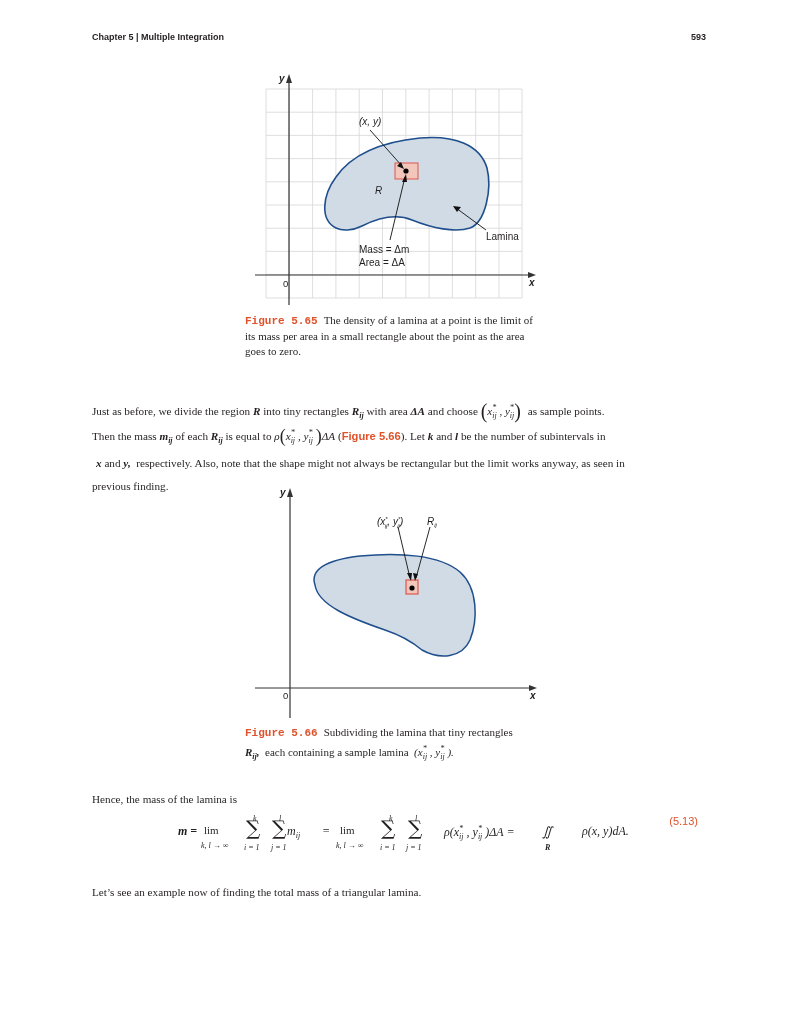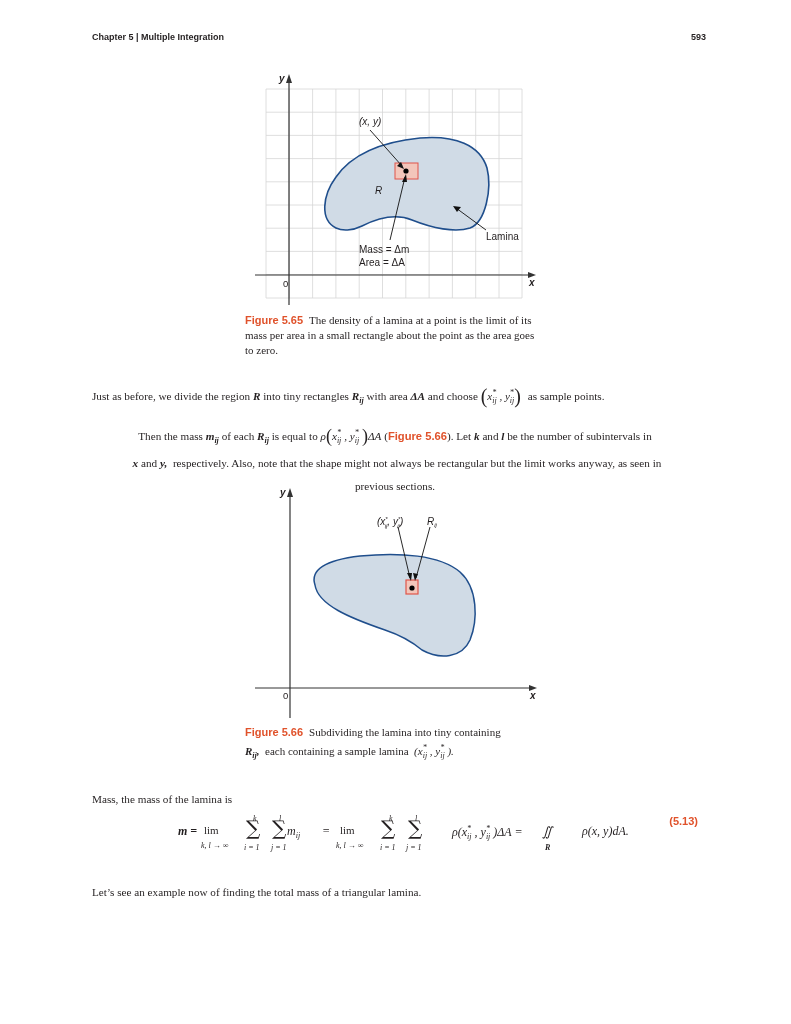--- a/index.html
+++ b/index.html
@@ -3,27 +3,27 @@
 <meta charset="utf-8">
 <style>
   html, body { margin: 0; padding: 0; background: #ffffff; }
   body { width: 791px; height: 1024px; position: relative; overflow: hidden; font-family: "Liberation Serif", serif; color: #231f20; }
   .hdr { position: absolute; top: 32px; font-family: "Liberation Sans", sans-serif; font-size: 9px; font-weight: bold; color: #231f20; }
   .hdr-left { left: 92px; }
   .hdr-right { right: 85px; }
   svg text { font-family: "Liberation Sans", sans-serif; }
   .fig { position: absolute; }
   .caption { position: absolute; font-size: 11px; line-height: 15px; color: #231f20; }
-  .caption .flabel { font-family: Liberation Sans, sans-serif; font-weight: bold; color: #e0522b; margin-right: 6px; }
+  .caption .flabel { font-family: Liberation Mono, monospace; font-weight: bold; color: #e0522b; margin-right: 6px; }
   .para { position: absolute; left: 92px; width: 606px; font-size: 11.2px; color: #231f20; }
   .math { font-style: italic; font-weight: bold; font-family: "Liberation Serif", serif; }
   .mathi { font-style: italic; font-family: "Liberation Serif", serif; }
   sub, sup { font-size: 8px; }
   .ref { font-family: "Liberation Sans", sans-serif; font-weight: bold; color: #e0522b; }
-  .eqnum { position: absolute; right: 93px; top: 815px; font-family: "Liberation Sans", sans-serif; font-weight: bold; font-size: 11px; color: #e0522b; }
+  .eqnum { position: absolute; right: 93px; top: 815px; font-family: "Liberation Sans", sans-serif; font-weight: normal; font-size: 11px; color: #e0522b; }
   .equation { position: absolute; left: 178px; top: 810px; width: 420px; height: 48px; }
   .eq-row { position: absolute; top: 14px; font-size: 12px; white-space: nowrap; font-style: italic; }
   .sigma { position: absolute; font-size: 20px; font-style: normal; font-family: "DejaVu Serif", serif; }
   .small { font-size: 8px; position: absolute; font-style: italic; }
 </style>
 </head>
 <body>
 
 <div class="hdr hdr-left">Chapter 5 | Multiple Integration</div>
 <div class="hdr hdr-right">593</div>
@@ -78,28 +78,28 @@
   <line x1="390" y1="240" x2="405" y2="177" stroke="#111" stroke-width="0.9"></line>
   <polygon points="406,174 402,182 407,182" fill="#111"></polygon>
   <line x1="486" y1="230" x2="456" y2="208" stroke="#111" stroke-width="0.9"></line>
   <polygon points="453,206 461,207 457,212" fill="#111"></polygon>
 </svg>
 
 <div class="caption" style="left:245px;top:313px;width:300px;">
   <span class="flabel">Figure 5.65</span><span>The density of a lamina at a point is the limit of its mass per area in a small rectangle about the point as the area goes to zero.</span>
 </div>
 
-<div class="para" style="top:384px;line-height:18px;">
+<div class="para" style="top:399px;line-height:18px;">
   <span>Just as before, we divide the region </span><span class="math">R</span><span> into tiny rectangles </span><span class="math"><span>R</span><sub>ij</sub></span><span> with area </span><span class="math">ΔA</span><span> and choose </span><span class="mathi" style="font-size:11px;"><span style="font-size:20px;font-style:normal;vertical-align:-3px;">(</span>x<sup>*</sup><sub style="margin-left:-4px">ij</sub> , y<sup>*</sup><sub style="margin-left:-4px">ij</sub><span style="font-size:20px;font-style:normal;vertical-align:-3px;">)</span></span><span style="margin-left:4px"> as sample points.</span>
 </div>
 
-<div class="para" style="top:421px;line-height:23px;text-align:center;">
+<div class="para" style="top:421px;line-height:23px;">
   <span>Then the mass </span><span class="math"><span>m</span><sub>ij</sub></span><span> of each </span><span class="math"><span>R</span><sub>ij</sub></span><span> is equal to </span><span class="mathi">ρ<span style="font-size:18px;font-style:normal;vertical-align:-2px;">(</span>x<sup>*</sup><sub style="margin-left:-4px">ij</sub> , y<sup>*</sup><sub style="margin-left:-4px">ij</sub> <span style="font-size:18px;font-style:normal;vertical-align:-2px;">)</span>ΔA</span><span> (</span><span class="ref">Figure 5.66</span><span>). Let </span><span class="math">k</span><span> and </span><span class="math">l</span><span> be the number of subintervals in</span><br>
   <span class="math" style="margin-left:4px">x</span><span> and </span><span class="math">y,</span><span style="white-space:pre">  respectively. Also, note that the shape might not always be rectangular but the limit works anyway, as seen in</span><br>
-  <span>previous sections.</span>
+  <span>previous finding.</span>
 </div>
 
 <svg class="fig" style="left:0;top:480px" width="791" height="240" viewBox="0 480 791 240">
   <line x1="255" y1="688" x2="533" y2="688" stroke="#333" stroke-width="1"></line>
   <polygon points="537,688 529,685 529,691" fill="#333"></polygon>
   <line x1="290" y1="718" x2="290" y2="492" stroke="#333" stroke-width="1.2"></line>
   <polygon points="290,488 287,497 293,497" fill="#333"></polygon>
   <text x="280" y="496" font-size="10" font-style="italic" font-weight="bold" fill="#231f20">y</text>
   <text x="530" y="699" font-size="10" font-style="italic" font-weight="bold" fill="#231f20">x</text>
   <text x="283" y="699" font-size="9.5" fill="#231f20">0</text>
@@ -108,25 +108,25 @@
   <circle cx="412" cy="588" r="2.6" fill="#000"></circle>
   <line x1="398" y1="527" x2="410" y2="578" stroke="#111" stroke-width="0.9"></line>
   <polygon points="411,581 407,573 412,573" fill="#111"></polygon>
   <line x1="430" y1="527" x2="416" y2="578" stroke="#111" stroke-width="0.9"></line>
   <polygon points="415,581 413,573 418,574" fill="#111"></polygon>
   <text x="377" y="525" font-size="10" font-style="italic" fill="#231f20">(x<tspan font-size="6" dy="-4">*</tspan><tspan font-size="6" dx="-3" dy="7">ij</tspan><tspan dy="-3">, y</tspan><tspan font-size="6" dy="-4">*</tspan><tspan font-size="6" dx="-3" dy="7">ij</tspan><tspan dy="-3">)</tspan></text>
   <text x="427" y="525" font-size="10" font-style="italic" fill="#231f20">R<tspan font-size="6" dy="2">ij</tspan></text>
 </svg>
 
 <div class="caption" style="left:245px;top:725px;width:300px;line-height:15px;">
-  <span class="flabel">Figure 5.66</span><span>Subdividing the lamina into tiny containing</span><br>
+  <span class="flabel">Figure 5.66</span><span>Subdividing the lamina that tiny rectangles</span><br>
   <span class="math"><span>R</span><sub>ij</sub>,</span>&nbsp; <span>each containing a sample lamina</span>&nbsp; <span class="mathi">(x<sup>*</sup><sub style="margin-left:-4px">ij</sub> , y<sup>*</sup><sub style="margin-left:-4px">ij</sub> ).</span>
 </div>
 
-<div class="para" style="top:793px;">Mass, the mass of the lamina is</div>
+<div class="para" style="top:793px;">Hence, the mass of the lamina is</div>
 
 <div class="equation">
   <span class="eq-row" style="left:0;font-weight:bold">m =</span>
   <span class="eq-row" style="left:26px;font-style:normal;font-size:11px">lim</span>
   <span class="small" style="left:23px;top:31px">k, l → ∞</span>
   <span class="small" style="left:75px;top:4px">k</span>
   <span class="sigma" style="left:68px;top:6px">∑</span>
   <span class="small" style="left:66px;top:33px">i = 1</span>
   <span class="small" style="left:101px;top:4px">l</span>
   <span class="sigma" style="left:94px;top:6px">∑</span>
@@ -134,20 +134,20 @@
   <span class="eq-row" style="left:109px"><span>m</span><sub>ij</sub></span>
   <span class="eq-row" style="left:144px">=</span>
   <span class="eq-row" style="left:162px;font-style:normal;font-size:11px">lim</span>
   <span class="small" style="left:158px;top:31px">k, l → ∞</span>
   <span class="small" style="left:211px;top:4px">k</span>
   <span class="sigma" style="left:203px;top:6px">∑</span>
   <span class="small" style="left:202px;top:33px">i = 1</span>
   <span class="small" style="left:237px;top:4px">l</span>
   <span class="sigma" style="left:230px;top:6px">∑</span>
   <span class="small" style="left:228px;top:33px">j = 1</span>
-  <span class="eq-row" style="left:274px">ρ(x<sup>*</sup><sub style="margin-left:-4px">ij</sub> , y<sup>*</sup><sub style="margin-left:-4px">ij</sub> )ΔA =</span>
+  <span class="eq-row" style="left:266px">ρ(x<sup>*</sup><sub style="margin-left:-4px">ij</sub> , y<sup>*</sup><sub style="margin-left:-4px">ij</sub> )ΔA =</span>
   <span class="eq-row" style="left:364px;font-size:13px">∬</span>
   <span class="small" style="left:367px;top:33px;font-weight:bold">R</span>
   <span class="eq-row" style="left:404px">ρ(x, y)dA.</span>
 </div>
 <div class="eqnum">(5.13)</div>
 
 <div class="para" style="top:886px;">Let’s see an example now of finding the total mass of a triangular lamina.</div>
 
 </body></html>

